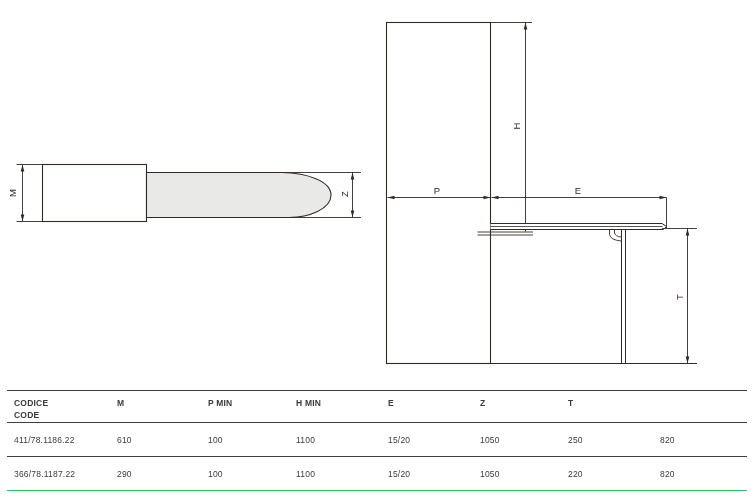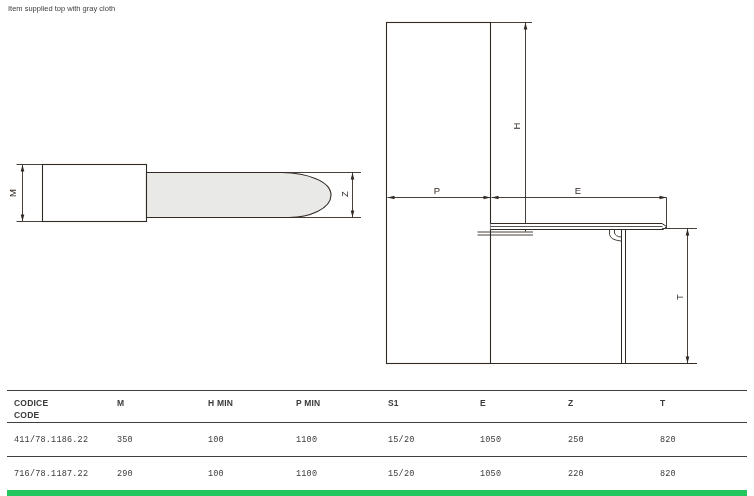--- a/index.html
+++ b/index.html
@@ -1,35 +1,34 @@
 <!DOCTYPE html>
 <html><head>
 <meta charset="utf-8">
 <style>
   html,body{margin:0;padding:0;background:#ffffff;}
   body{width:754px;height:496px;position:relative;overflow:hidden;
        font-family:"Liberation Sans", sans-serif;color:#3b3b3b;}
   .note-block{position:absolute;left:8px;top:-8px;font-size:7.5px;line-height:11px;color:#3d3d3d;}
   .drawing-svg{position:absolute;left:0;top:0;}
   .dim-label{font-family:"Liberation Sans", sans-serif;font-size:9.5px;fill:#332a24;}
-  .spec-table{position:absolute;left:7px;top:390px;width:740px;border-bottom:6px solid #22c55e;
+  .spec-table{position:absolute;left:7px;top:390px;width:740px;border-bottom:1px solid #22c55e;
               font-size:8.5px;letter-spacing:.2px;}
   .t-row{display:grid;grid-template-columns:103px 91px 88px 92px 92px 88px 92px 1fr;
          border-top:1px solid #3f3f3f;}
   .t-row > div{padding-left:7px;}
   .t-head{height:32px;font-weight:bold;line-height:12px;padding-top:6px;box-sizing:border-box;}
-  .t-body{height:33px;align-items:center;font-family:Liberation Mono, monospace;}
+  .t-body{height:33px;align-items:center;}
   .t-body > div{display:flex;align-items:center;}
 </style>
 </head>
 <body>
 
 <div class="note-block">
   <div>NOTE</div>
-  <div>Item supplied top with gray cloth</div>
 </div>
 
 <svg class="drawing-svg" width="754" height="385" viewBox="0 0 754 385" fill="none" stroke="#332a24" stroke-width="1">
 
   <g>
 
     <g stroke-width=".9">
       <line x1="16.5" y1="164.5" x2="42.5" y2="164.5"></line>
       <line x1="16.5" y1="221.5" x2="42.5" y2="221.5"></line>
       <line x1="22.5" y1="164.5" x2="22.5" y2="221.5"></line>
@@ -109,39 +108,38 @@
   </g>
 </svg>
 
 <div class="spec-table">
   <div class="t-row t-head">
     <div>
       <div>CODICE</div>
       <div>CODE</div>
     </div>
     <div>M</div>
+    <div>P MIN</div>
     <div>H MIN</div>
-    <div>P MIN</div>
-    <div>S1</div>
     <div>E</div>
     <div>Z</div>
     <div>T</div>
   </div>
   <div class="t-row t-body">
     <div>411/78.1186.22</div>
-    <div>350</div>
+    <div>610</div>
     <div>100</div>
     <div>1100</div>
     <div>15/20</div>
     <div>1050</div>
     <div>250</div>
     <div>820</div>
   </div>
   <div class="t-row t-body">
-    <div>716/78.1187.22</div>
+    <div>366/78.1187.22</div>
     <div>290</div>
     <div>100</div>
     <div>1100</div>
     <div>15/20</div>
     <div>1050</div>
     <div>220</div>
     <div>820</div>
   </div>
 </div>
 

